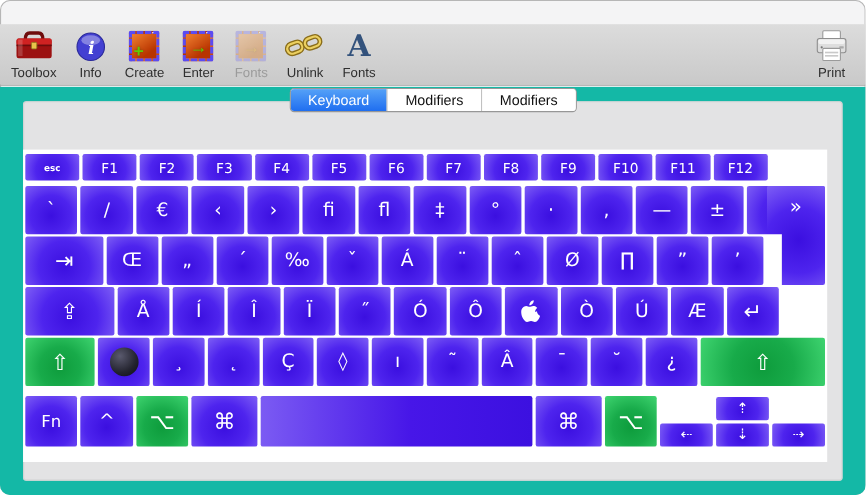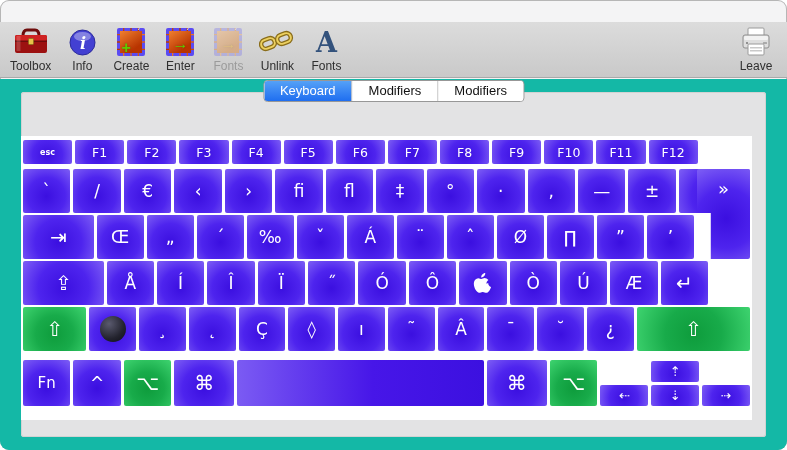--- a/index.html
+++ b/index.html
@@ -164,21 +164,21 @@
             <rect x="8" y="1" width="16" height="9" rx="1" fill="#fff" stroke="#9a9a9a"></rect>
             <rect x="3" y="8" width="26" height="13" rx="2" fill="#dedede" stroke="#8e8e8e"></rect>
             <rect x="4" y="9" width="24" height="4" rx="1.5" fill="#f2f2f2"></rect>
             <circle cx="7" cy="16" r="1" fill="#777"></circle>
             <rect x="23" y="15" width="4" height="2" rx="0.5" fill="#aaa"></rect>
             <rect x="8" y="17" width="16" height="11" rx="1" fill="#fff" stroke="#9a9a9a"></rect>
             <rect x="10" y="20" width="12" height="1.5" fill="#c9c9c9"></rect>
             <rect x="10" y="23" width="12" height="1.5" fill="#c9c9c9"></rect>
           </svg>
         </span>
-        <span class="lbl">Leave</span>
+        <span class="lbl">Print</span>
       </div>
     </div>
 
   <div class="body">
     <div class="tabs">
         <div class="tab sel">Keyboard</div>
         <div class="tab">Modifiers</div>
         <div class="tab">Modifiers</div>
       </div>
     <div class="graypanel">

